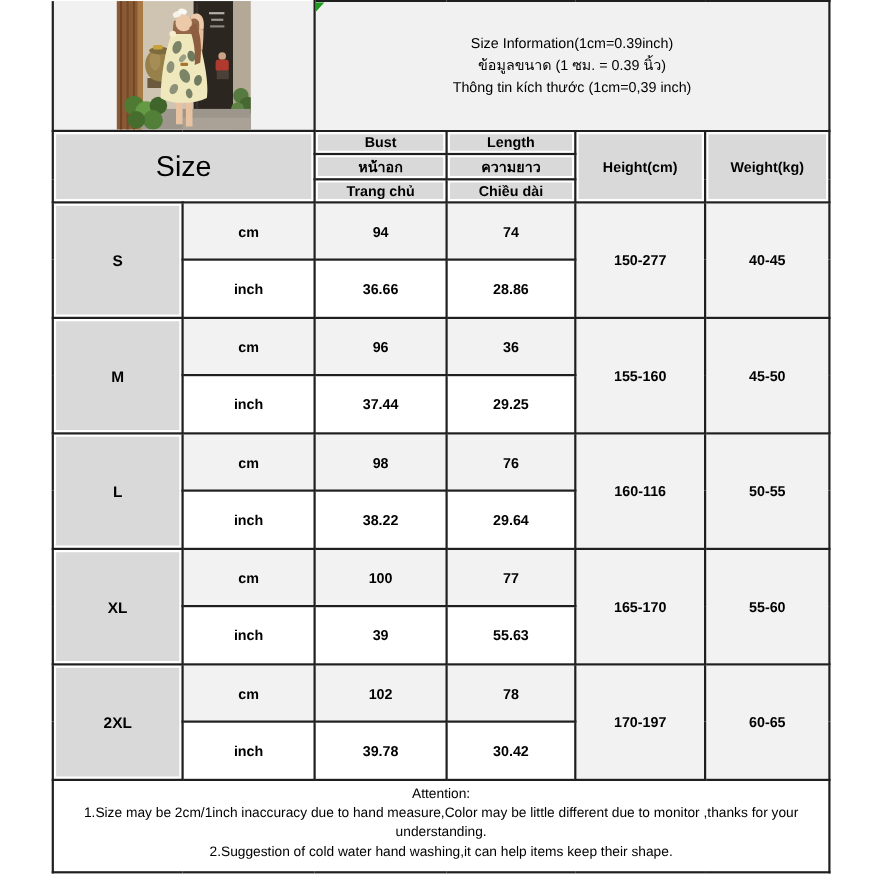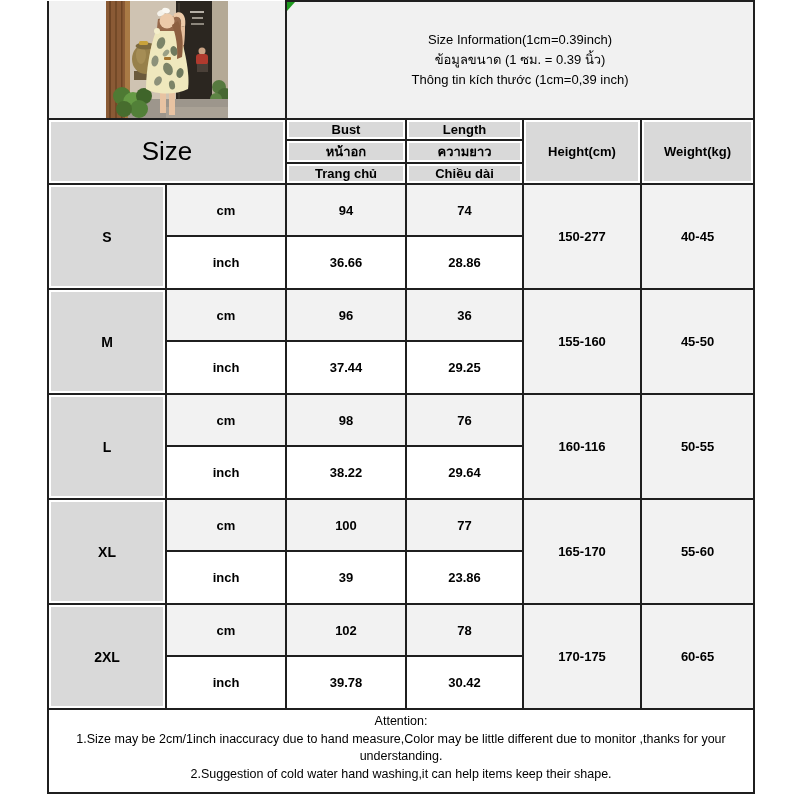--- a/index.html
+++ b/index.html
@@ -218,29 +218,29 @@
     <td rowspan="2" class="lbl">XL</td>
     <td class="f2">cm</td>
     <td class="f2">100</td>
     <td class="f2">77</td>
     <td rowspan="2" class="f2">165-170</td>
     <td rowspan="2" class="f2">55-60</td>
   </tr>
   <tr class="r-in">
     <td class="wht">inch</td>
     <td class="wht">39</td>
-    <td class="wht">23.86</td>
+    <td class="wht">55.63</td>
   </tr>
 
   <tr class="r-cm">
     <td rowspan="2" class="lbl">2XL</td>
     <td class="f2">cm</td>
     <td class="f2">102</td>
     <td class="f2">78</td>
-    <td rowspan="2" class="f2">170-175</td>
+    <td rowspan="2" class="f2">170-197</td>
     <td rowspan="2" class="f2">60-65</td>
   </tr>
   <tr class="r-in">
     <td class="wht">inch</td>
     <td class="wht">39.78</td>
     <td class="wht">30.42</td>
   </tr>
 
   <tr class="attn-row">
     <td colspan="6" class="attn">

